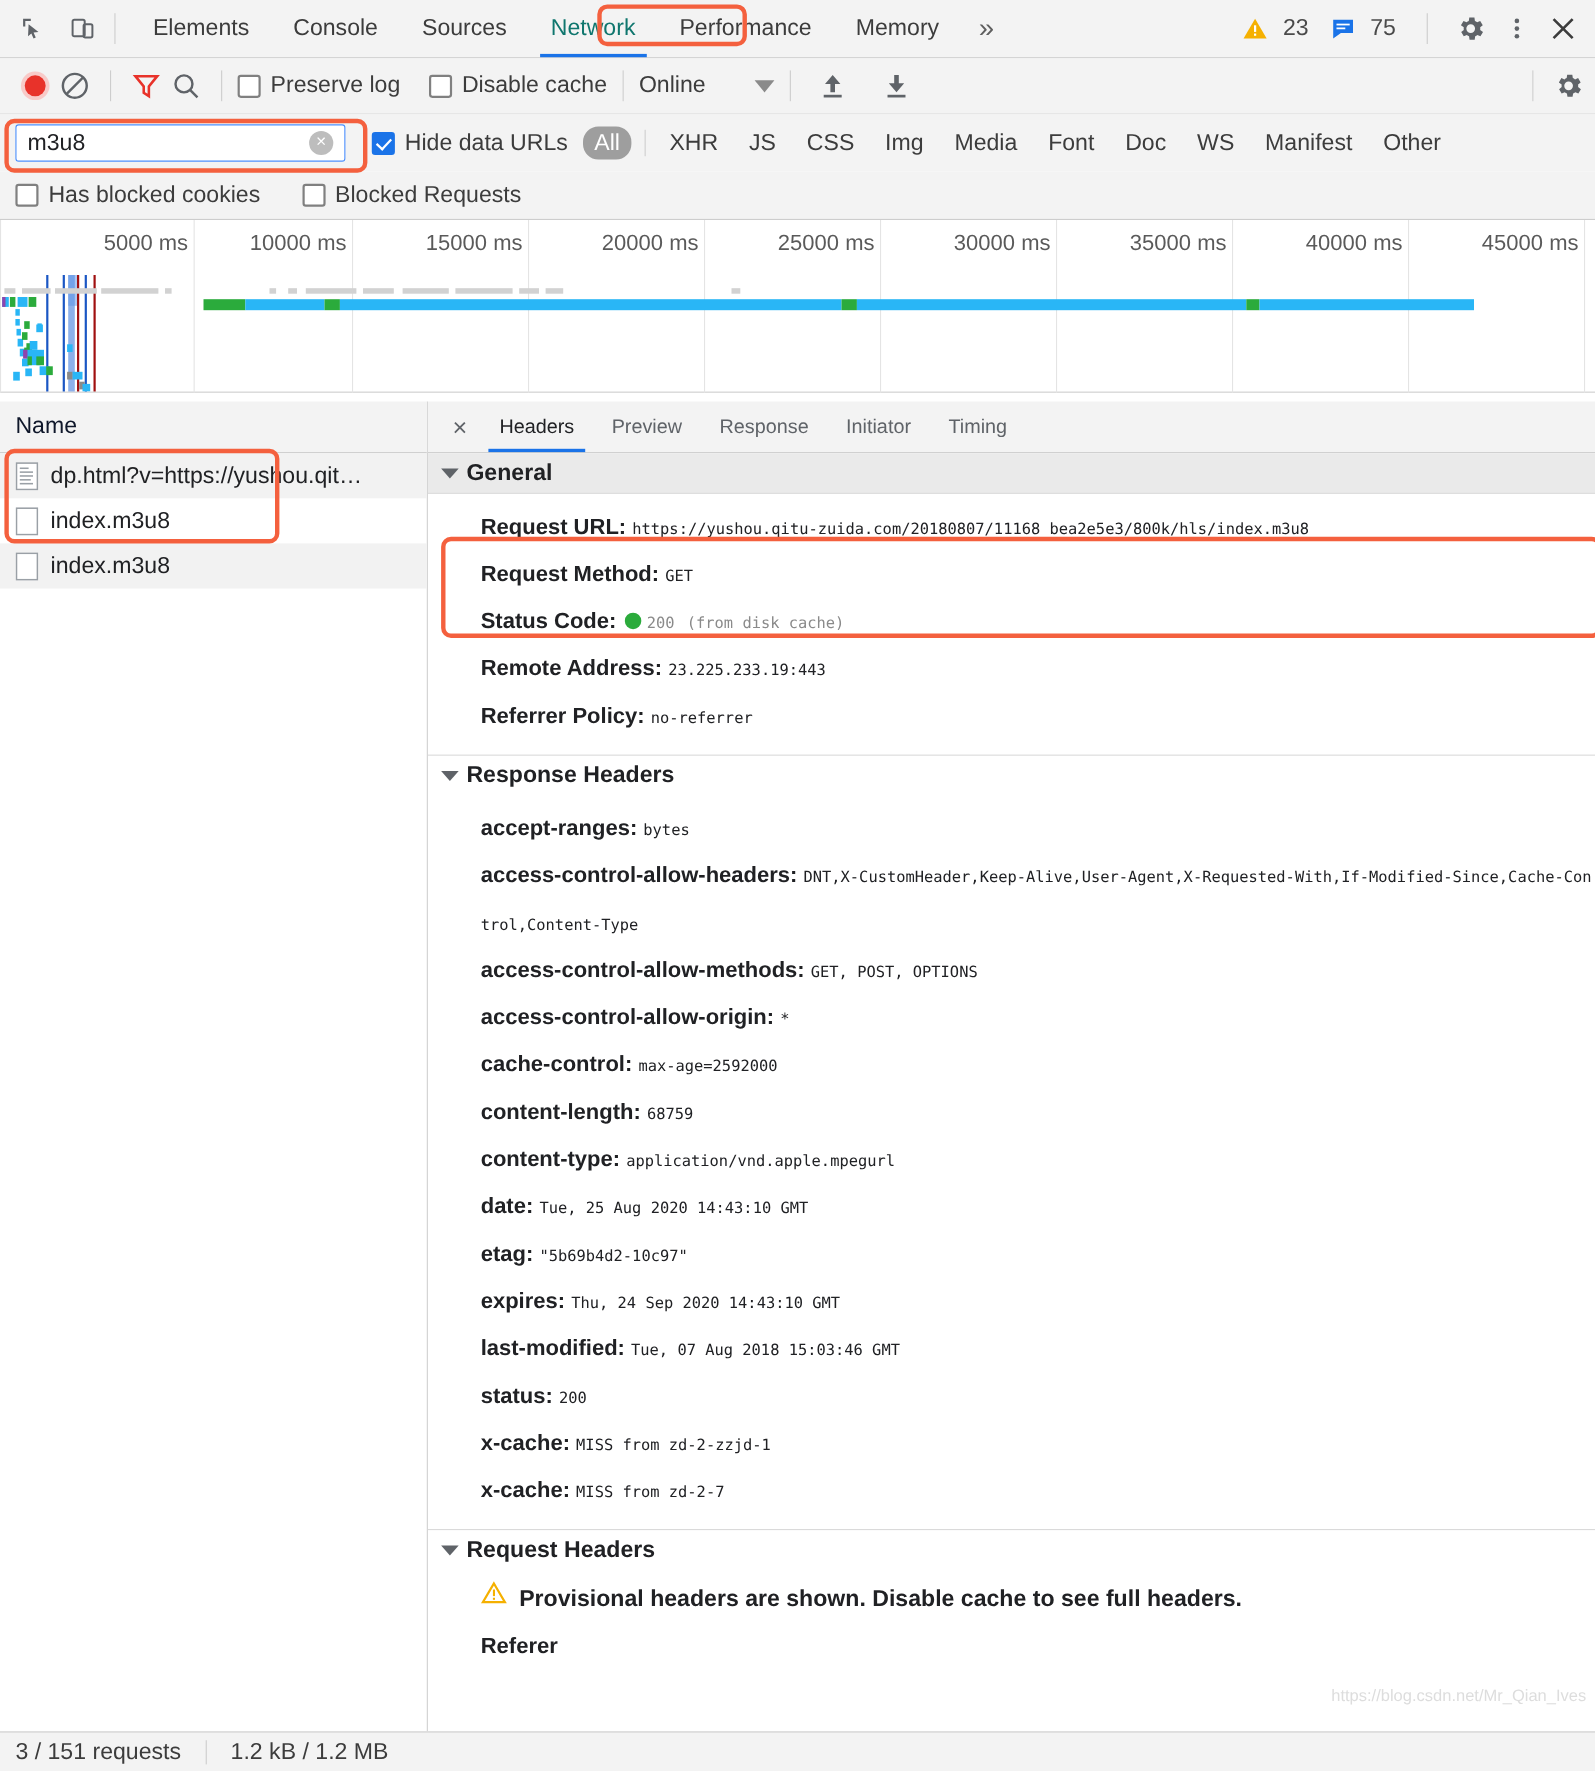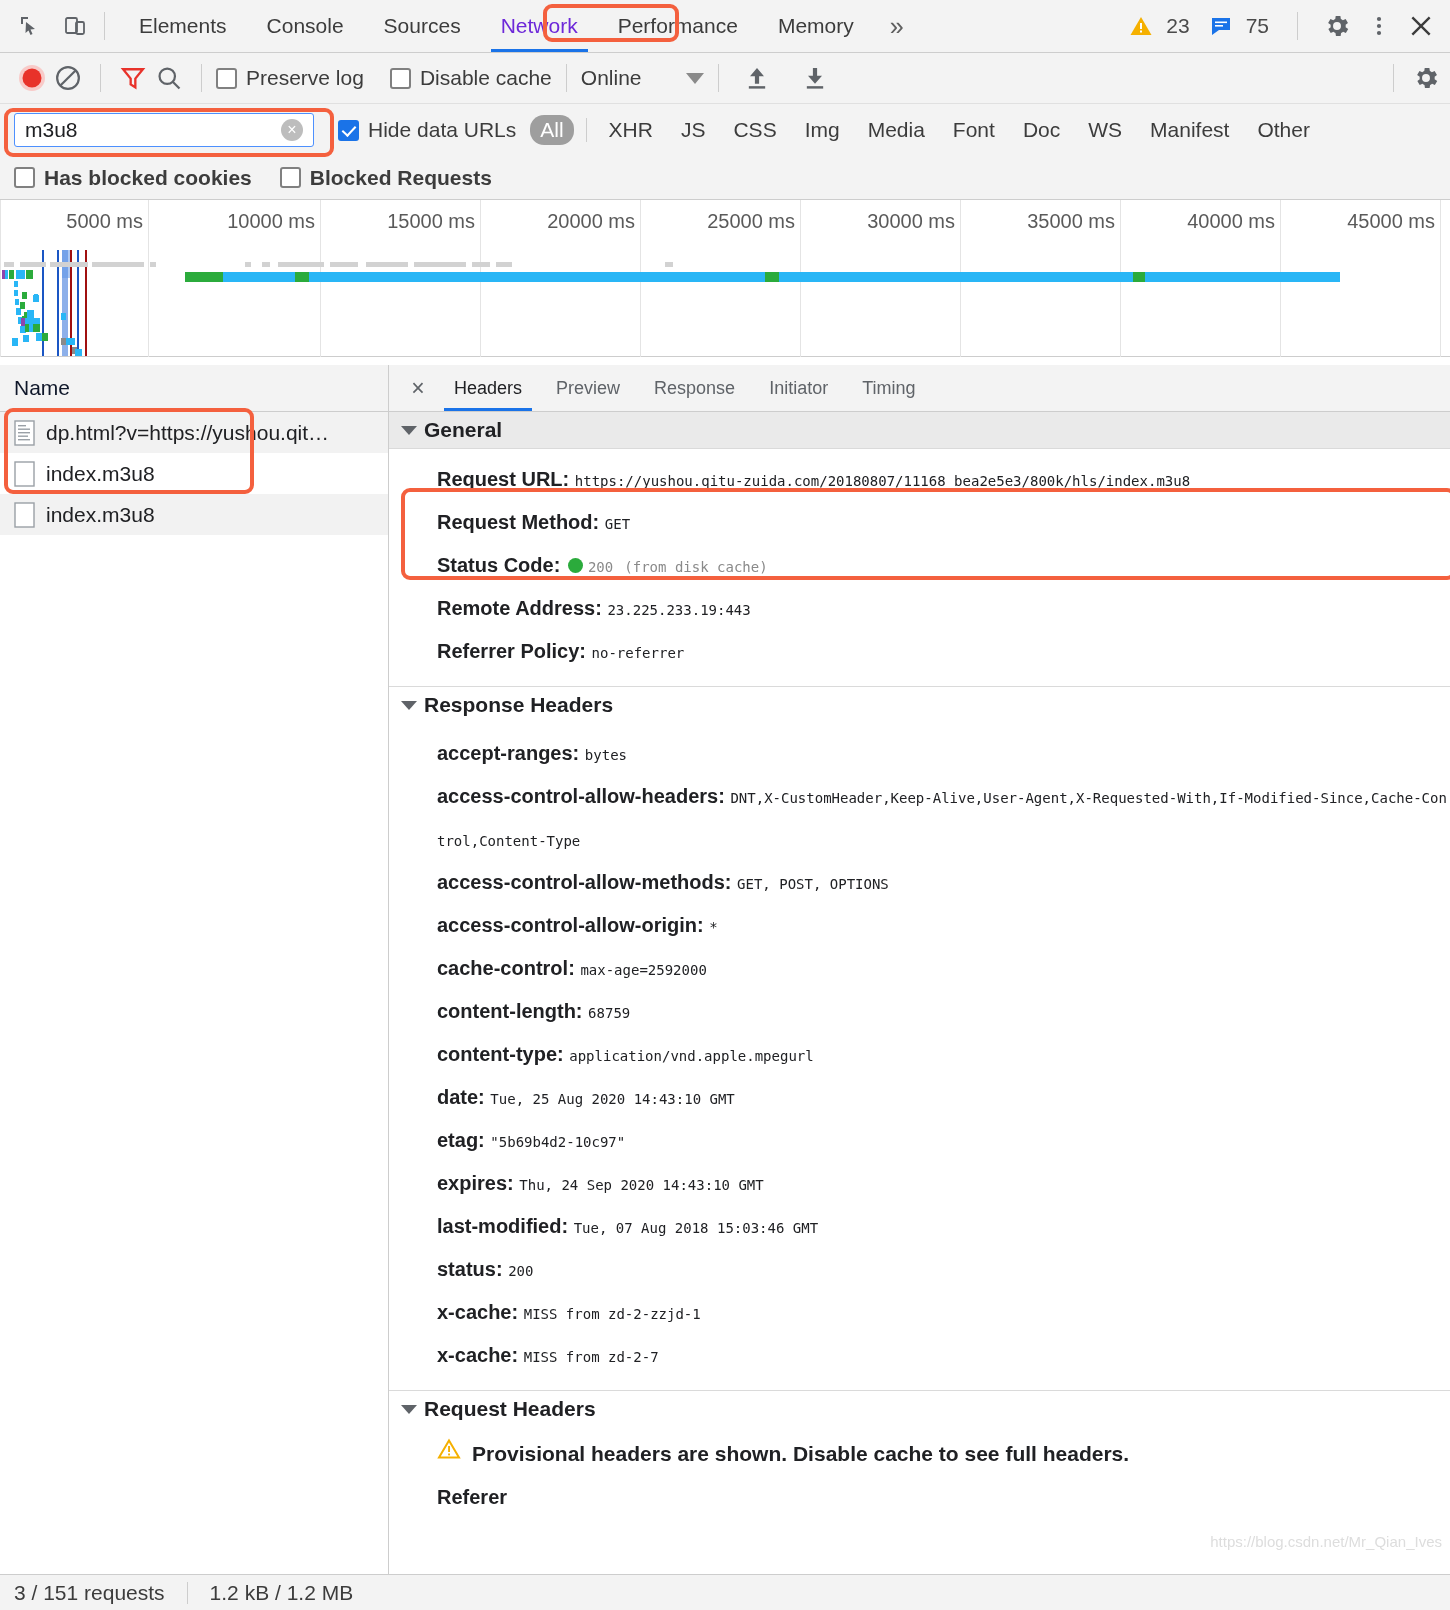--- a/index.html
+++ b/index.html
@@ -22,21 +22,21 @@
   }
   .tb-icons { display: flex; align-items: center; padding-left: 14px; gap: 16px; }
   .tb-icon { width: 30px; height: 30px; display: flex; align-items: center; justify-content: center; cursor: pointer; }
   .vsep { width: 1px; height: 28px; background: #cdcdcd; margin: 0 14px; }
   .tabs { display: flex; align-items: center; height: 100%; }
   .tab {
     font-size: 21px; color: #3c3c3c; padding: 0 20px; height: 100%;
     display: flex; align-items: center; cursor: pointer; position: relative;
     white-space: nowrap;
   }
-  .tab.active { color: #6d28d9; }
+  .tab.active { color: #0f766e; }
   .tab.active::after {
     content: ""; position: absolute; left: 10px; right: 10px; bottom: 0;
     height: 3px; background: #1a73e8;
   }
   .tab.more { font-size: 25px; padding: 0 16px; color: #5f5f5f; }
   .tb-right {
     margin-left: auto; display: flex; align-items: center; gap: 8px; padding-right: 12px;
   }
   .cnt { font-size: 21px; color: #4a4a4a; margin-right: 6px; }
   .tb-rt-icon { width: 34px; height: 34px; display: flex; align-items: center; justify-content: center; cursor: pointer; }
@@ -98,21 +98,21 @@
   .type-pill {
     font-size: 21px; color: #3c3c3c; padding: 3px 10px; border-radius: 14px;
     cursor: pointer; white-space: nowrap; margin-right: 8px;
   }
   .type-pill.sel { background: #9e9e9e; color: #ffffff; }
   .type-sep { width: 1px; height: 24px; background: #cdcdcd; margin: 0 12px 0 4px; }
 
   
   .blockedrow {
     height: 44px; background: #f3f3f3; border-bottom: 1px solid #cdcdcd;
-    display: flex; align-items: center; padding-left: 14px; gap: 28px; font-weight: bold;
+    display: flex; align-items: center; padding-left: 14px; gap: 38px;
   }
 
   
   .overview { height: 157px; background: #fff; position: relative; border-bottom: 1px solid #cdcdcd; }
   .ov-tick {
     position: absolute; top: 0; height: 157px; border-left: 1px solid #e4e4e4;
   }
   .ov-tick span {
     position: absolute; right: 6px; top: 10px; font-size: 20px; color: #5a5a5a;
     white-space: nowrap;
@@ -367,21 +367,21 @@
       <div class="chk-label">Has blocked cookies</div>
     </div>
     <div class="chk-wrap">
       <div class="chkbox"></div>
       <div class="chk-label">Blocked Requests</div>
     </div>
   </div>
 
   <div class="overview">
     <div class="ov-tick" style="left:0px;"></div>
-    <div class="ov-tick" style="left:148px;text-align:center;">
+    <div class="ov-tick" style="left:176px;text-align:center;">
         <span>5000 ms</span>
       </div>
     <div class="ov-tick" style="left:320px;">
         <span>10000 ms</span>
       </div>
     <div class="ov-tick" style="left:480px;">
         <span>15000 ms</span>
       </div>
     <div class="ov-tick" style="left:640px;">
         <span>20000 ms</span>

